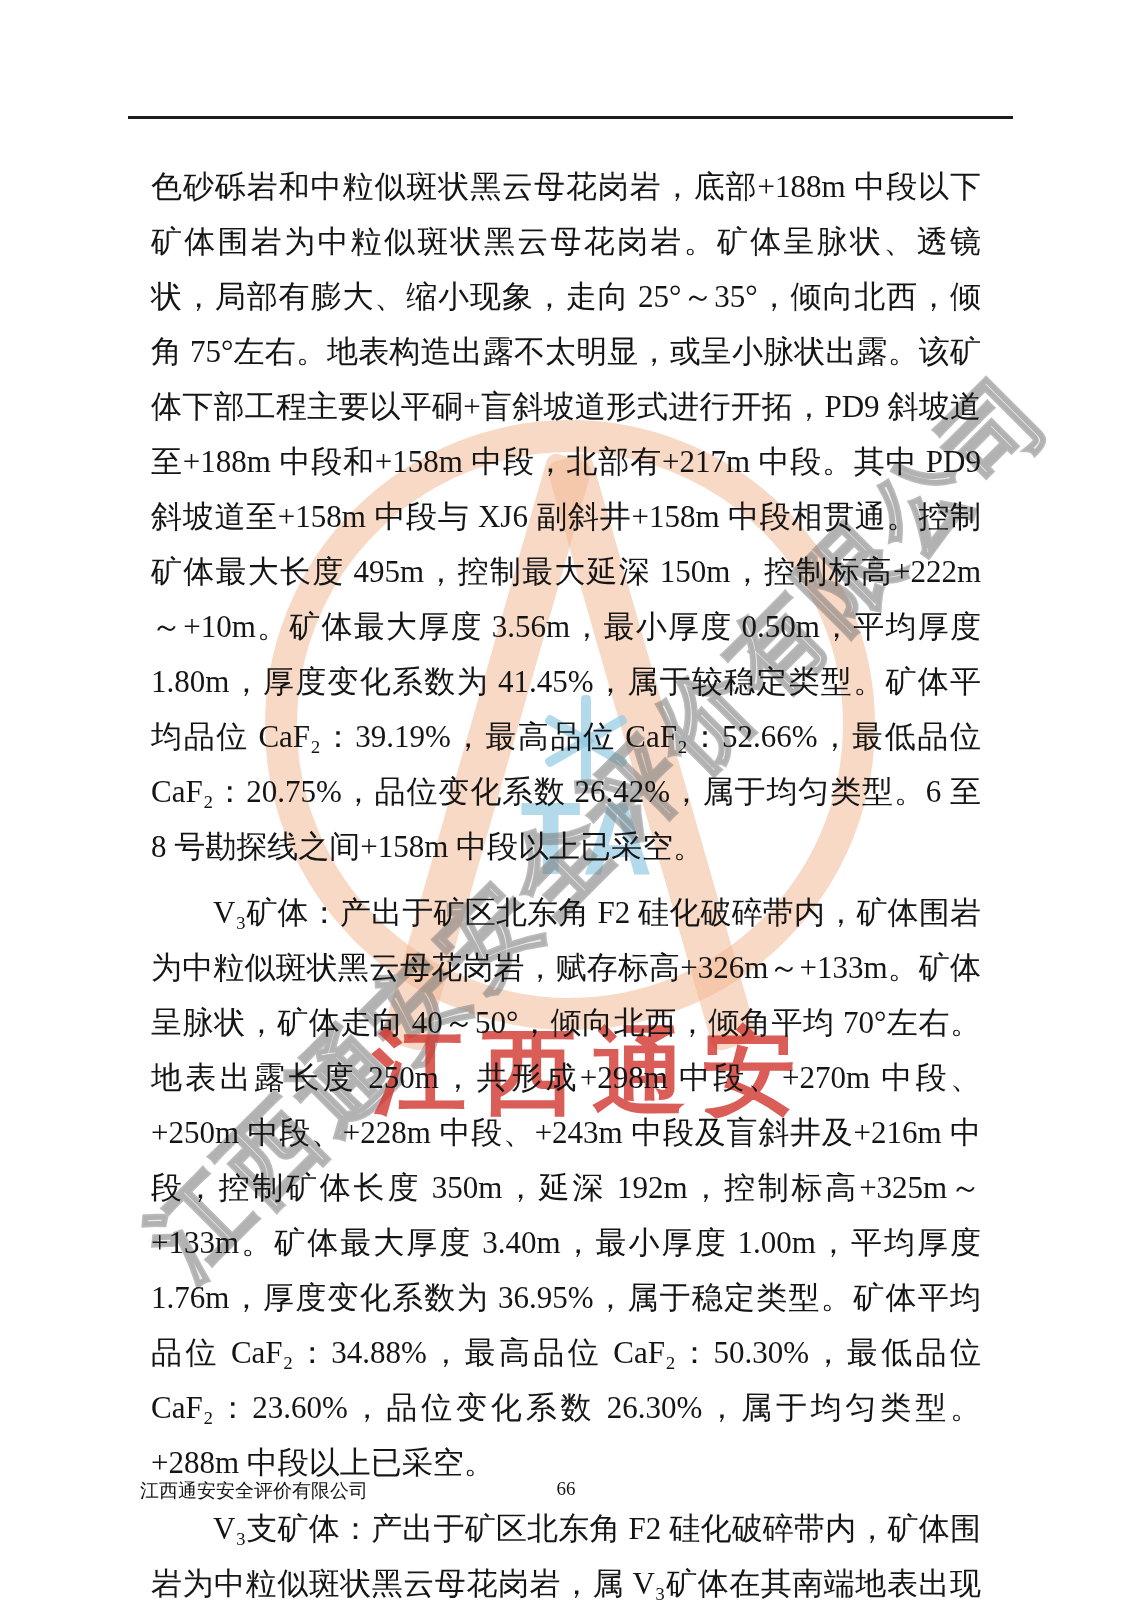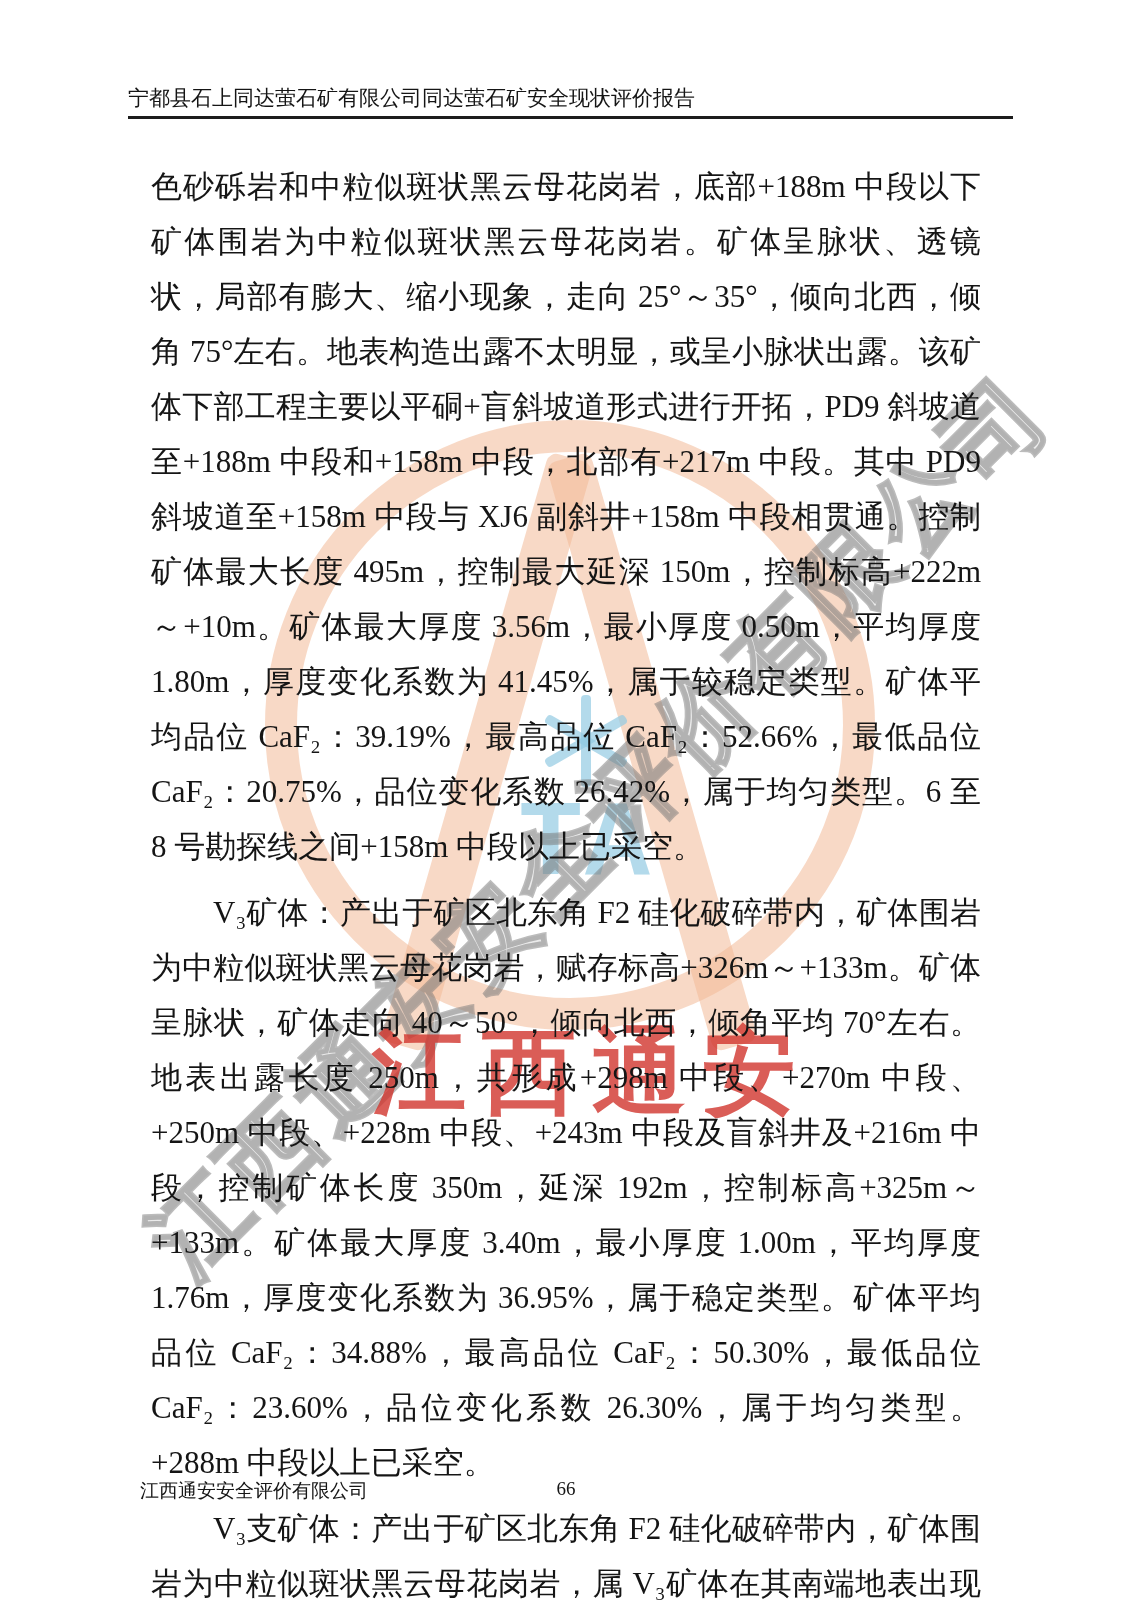--- a/index.html
+++ b/index.html
@@ -157,21 +157,20 @@
       <div class="spoke s3"></div>
     </div>
     <div class="wm-ta">
       <div>TA</div>
     </div>
     <div class="wm-diagonal">江西通安安全评价有限公司</div>
     <div class="wm-red">江西通安</div>
   </div>
 
   <div class="header">
-    <span>宁都县石上同达萤石矿有限公司同达萤石矿安全现状评价报告</span>
   </div>
   <div class="header-rule"></div>
 
   <div class="content">
     <p>色砂砾岩和中粒似斑状黑云母花岗岩，底部+188m 中段以下矿体围岩为中粒似斑状黑云母花岗岩。矿体呈脉状、透镜状，局部有膨大、缩小现象，走向 25°～35°，倾向北西，倾角 75°左右。地表构造出露不太明显，或呈小脉状出露。该矿体下部工程主要以平硐+盲斜坡道形式进行开拓，PD9 斜坡道至+188m 中段和+158m 中段，北部有+217m 中段。其中 PD9 斜坡道至+158m 中段与 XJ6 副斜井+158m 中段相贯通。控制矿体最大长度 495m，控制最大延深 150m，控制标高+222m～+10m。矿体最大厚度 3.56m，最小厚度 0.50m，平均厚度 1.80m，厚度变化系数为 41.45%，属于较稳定类型。矿体平均品位 CaF₂：39.19%，最高品位 CaF₂：52.66%，最低品位 CaF₂：20.75%，品位变化系数 26.42%，属于均匀类型。6 至 8 号勘探线之间+158m 中段以上已采空。</p>
     <p class="indent">V₃矿体：产出于矿区北东角 F2 硅化破碎带内，矿体围岩为中粒似斑状黑云母花岗岩，赋存标高+326m～+133m。矿体呈脉状，矿体走向 40～50°，倾向北西，倾角平均 70°左右。地表出露长度 250m，共形成+298m 中段、+270m 中段、+250m 中段、+228m 中段、+243m 中段及盲斜井及+216m 中段，控制矿体长度 350m，延深 192m，控制标高+325m～+133m。矿体最大厚度 3.40m，最小厚度 1.00m，平均厚度 1.76m，厚度变化系数为 36.95%，属于稳定类型。矿体平均品位 CaF₂：34.88%，最高品位 CaF₂：50.30%，最低品位 CaF₂：23.60%，品位变化系数 26.30%，属于均匀类型。+288m 中段以上已采空。</p>
     <p class="indent">V₃支矿体：产出于矿区北东角 F2 硅化破碎带内，矿体围岩为中粒似斑状黑云母花岗岩，属 V₃矿体在其南端地表出现的分支矿体，长度 55m，水平厚度 3.10m，延深 30m，品位（CaF₂）50.40%。矿体已于 2009 年前</p>
   </div>
 
   <div class="footer">

